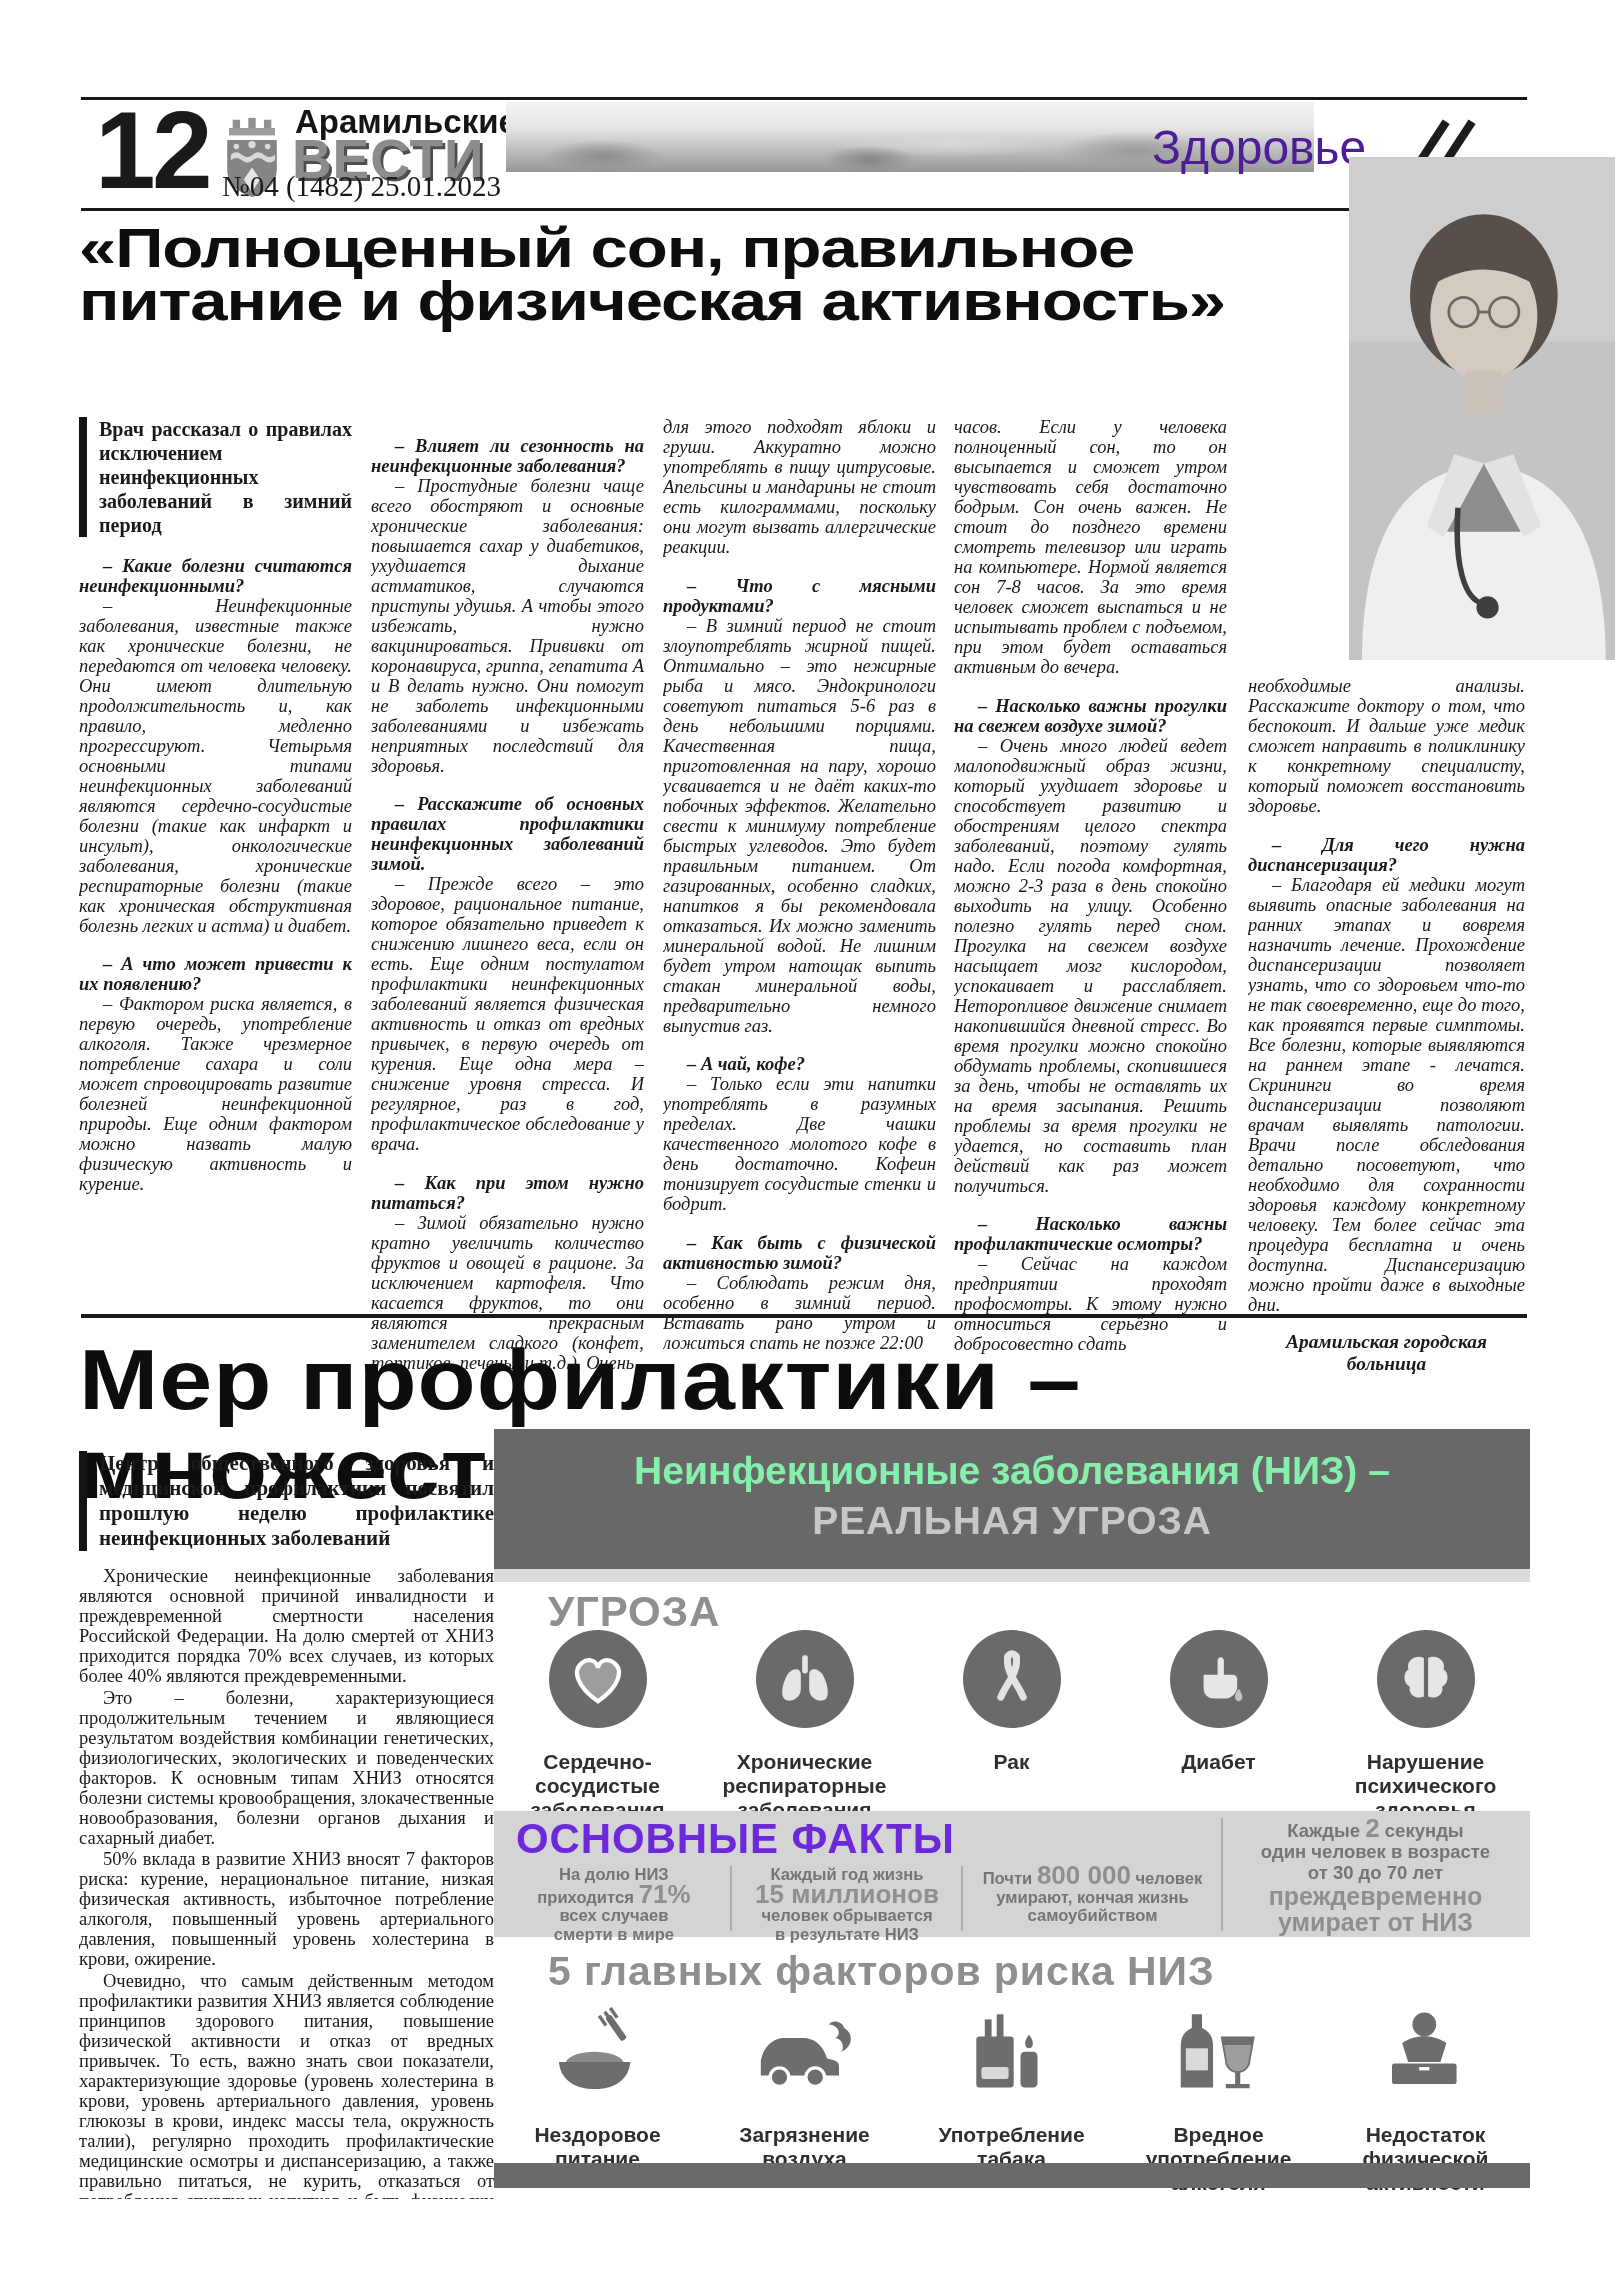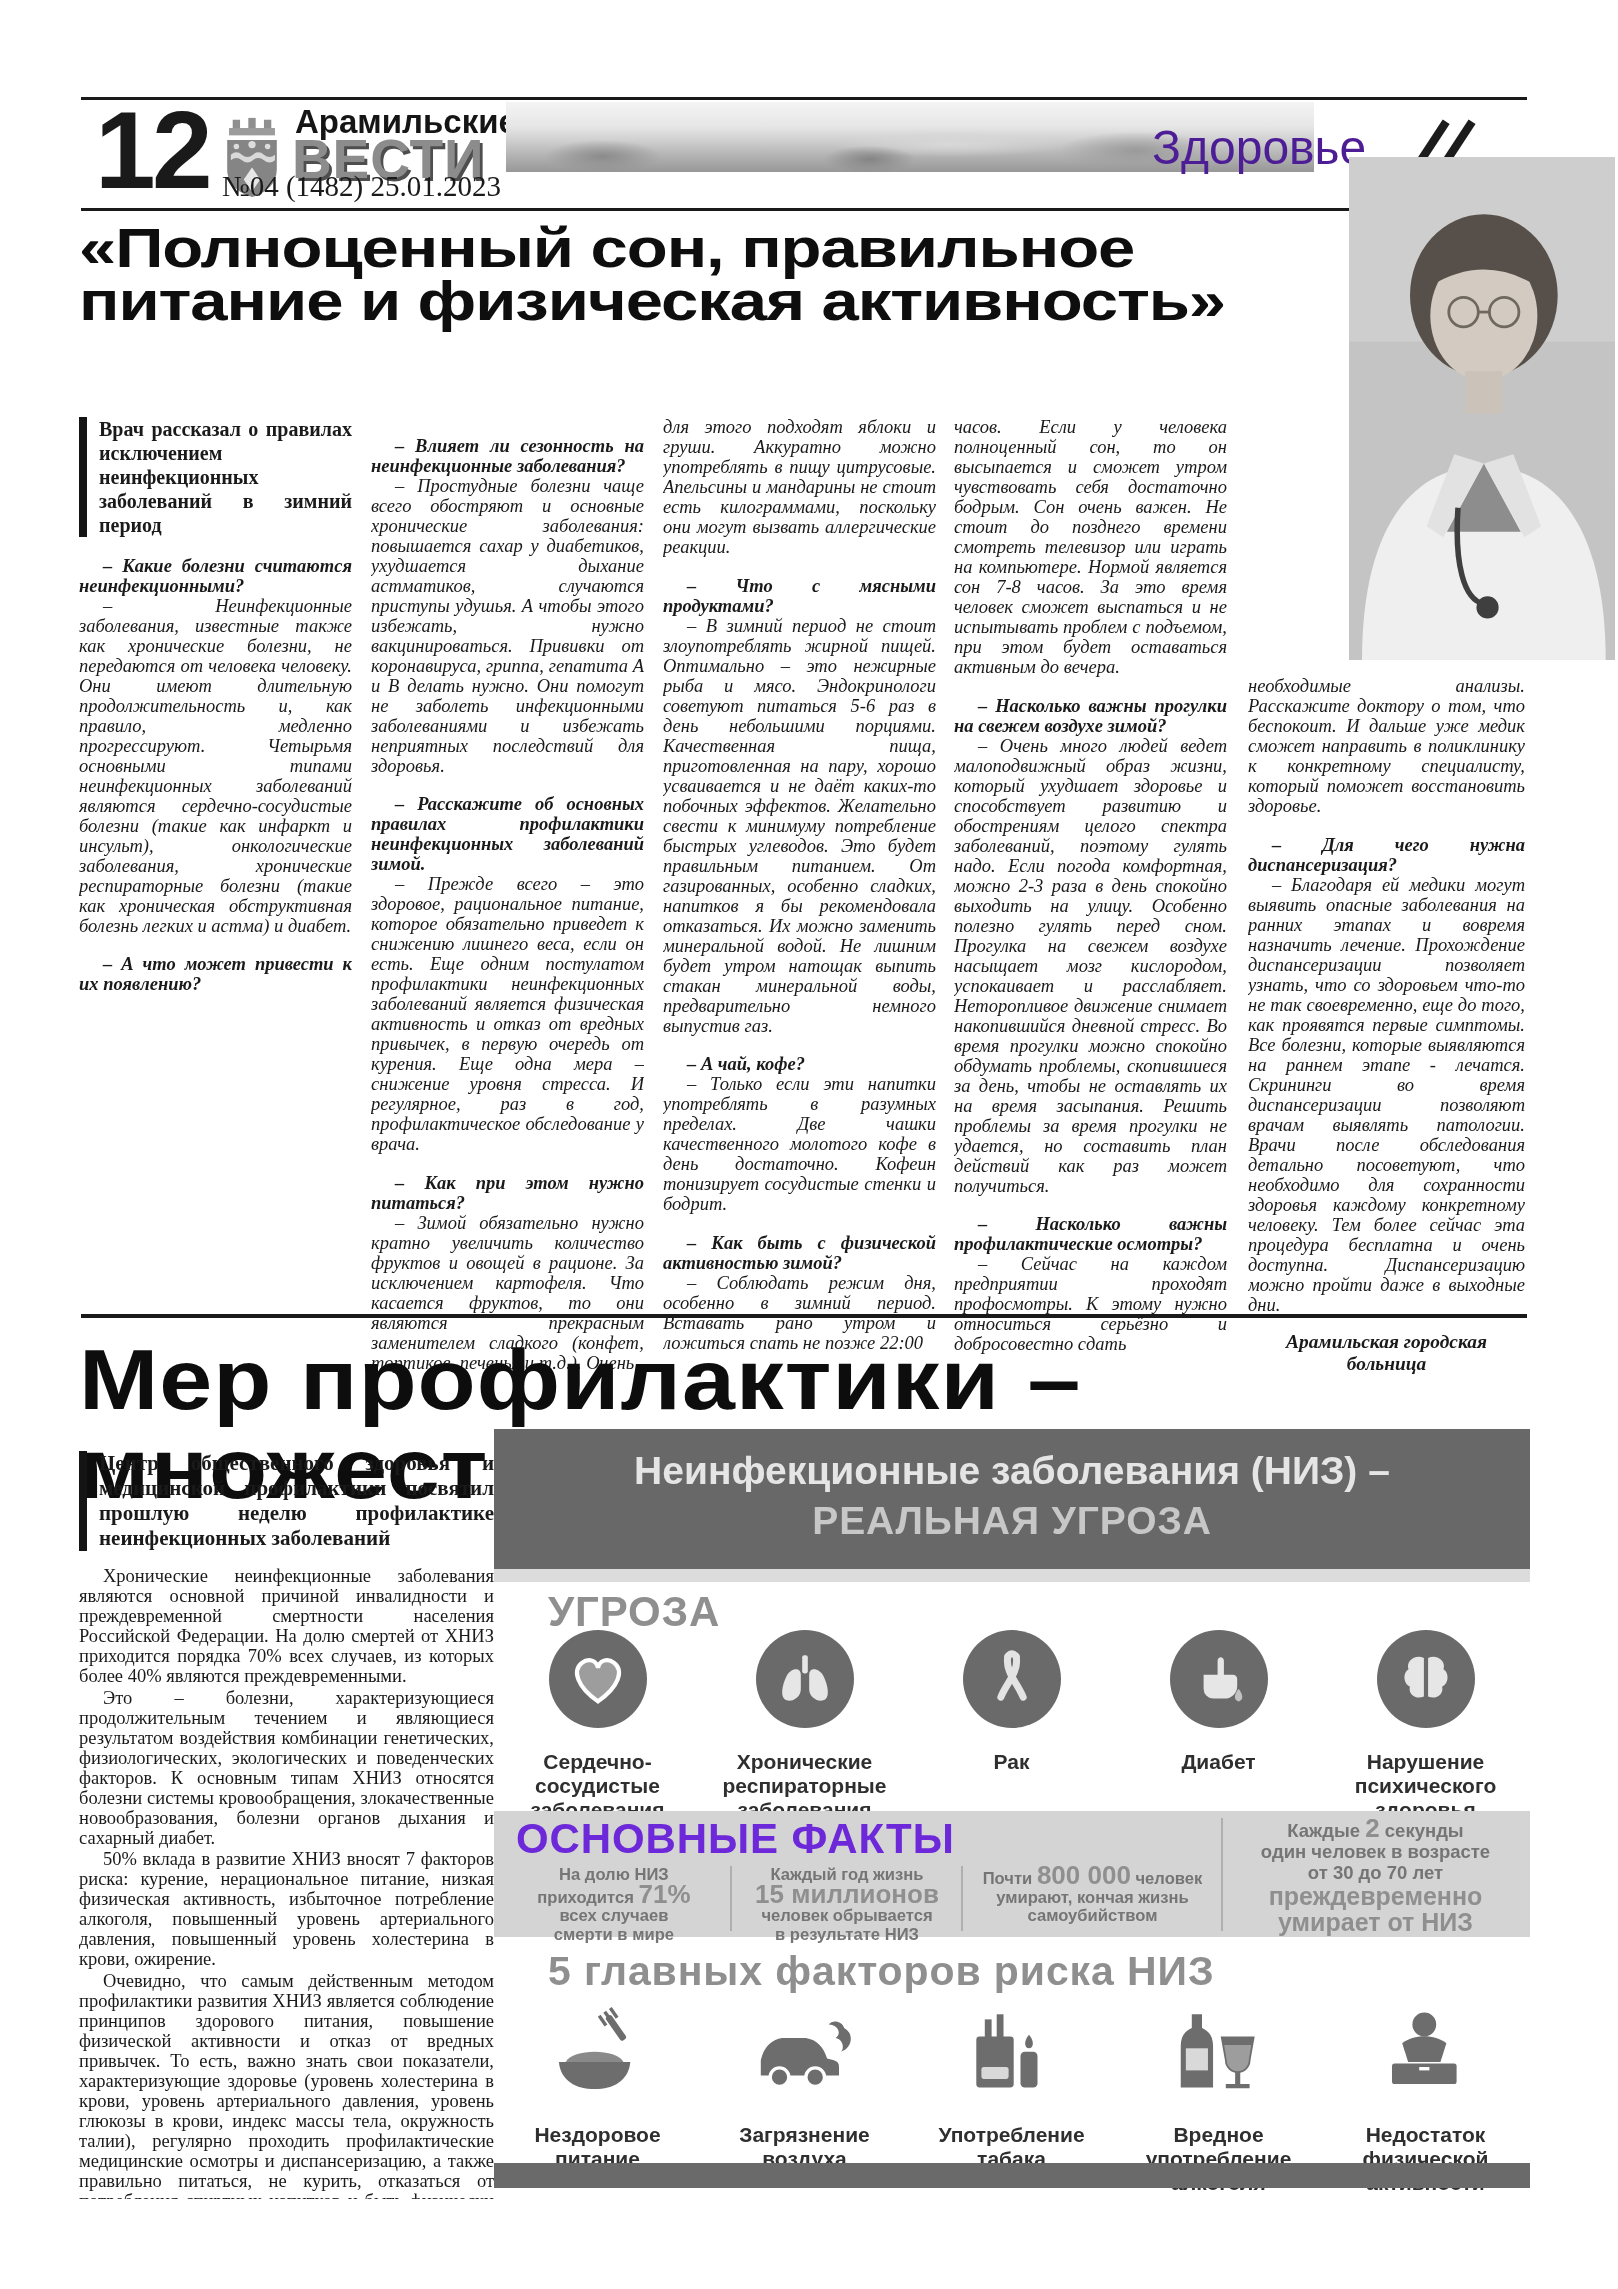--- a/index.html
+++ b/index.html
@@ -59,21 +59,21 @@
     transform-origin:left top;font-family:"Liberation Sans",sans-serif;
     font-weight:bold;font-size:85px;line-height:89px;letter-spacing:0.9px;color:#0d0d0d;}
   #a2-col{left:79px;top:1451px;width:415px;height:748px;overflow:hidden;
     text-align:justify;font-size:18.5px;line-height:20px;}
   #a2-col .para.lede{font-size:21px;line-height:25px;}
 
   
   #infographic{left:494px;top:1429px;width:1036px;height:759px;background:#ffffff;
     font-family:"Liberation Sans",sans-serif;}
   #ig-header{position:absolute;left:0;top:0;width:100%;height:140px;background:#686868;text-align:center;}
-  #ig-title1{margin-top:20px;font-weight:bold;font-size:39px;color:#e5e5e5;}
+  #ig-title1{margin-top:20px;font-weight:bold;font-size:39px;color:#86efac;}
   #ig-title2{margin-top:5.5px;font-weight:bold;font-size:39px;color:#c7c7c7;letter-spacing:0.9px;}
   #ig-strip{position:absolute;left:0;top:140px;width:100%;height:13px;background:#dcdcdc;}
   #ig-threat-heading{position:absolute;left:54px;top:159px;font-weight:bold;
     font-size:42px;color:#8f8f8f;letter-spacing:0.9px;}
   #ig-diseases{position:absolute;left:0;top:201px;width:100%;display:flex;}
   .ig-cell{width:207px;text-align:center;}
   .ig-circle{width:98px;height:98px;border-radius:50%;background:#6a6a6a;
     margin:0 auto;display:flex;align-items:center;justify-content:center;}
   .ig-label{margin-top:22px;font-weight:bold;font-size:21px;line-height:24px;color:#2f2f2f;}
   #ig-facts{position:absolute;left:0;top:382px;width:100%;height:126px;background:#d4d4d4;}
@@ -157,20 +157,21 @@
         <path d="M118 380 c-4 60 6 100 28 104" stroke="#3f3f3f" stroke-width="6" fill="none"></path>
         <circle cx="150" cy="488" r="12" fill="#3f3f3f"></circle>
       </svg>
     </div>
 
     <div class="col" id="a1-col1">
         <p class="para lede">Врач рассказал о правилах исключением неинфекционных заболеваний в зимний период</p>
         <p class="para q">– Какие болезни считаются неинфекционными?</p>
         <p class="para a">– Неинфекционные заболевания, известные также как хронические болезни, не передаются от человека человеку. Они имеют длительную продолжительность и, как правило, медленно прогрессируют. Четырьмя основными типами неинфекционных заболеваний являются сердечно-сосудистые болезни (такие как инфаркт и инсульт), онкологические заболевания, хронические респираторные болезни (такие как хроническая обструктивная болезнь легких и астма) и диабет.</p>
         <p class="para q">– А что может привести к их появлению?</p>
+        <p class="para a">– Фактором риска является, в первую очередь, употребление алкоголя. Также чрезмерное потребление сахара и соли может спровоцировать развитие болезней неинфекционной природы. Еще одним фактором можно назвать малую физическую активность и курение.</p>
       </div>
     <div class="col" id="a1-col2">
         <p class="para q">– Влияет ли сезонность на неинфекционные заболевания?</p>
         <p class="para a">– Простудные болезни чаще всего обостряют и основные хронические заболевания: повышается сахар у диабетиков, ухудшается дыхание астматиков, случаются приступы удушья. А чтобы этого избежать, нужно вакцинироваться. Прививки от коронавируса, гриппа, гепатита А и В делать нужно. Они помогут не заболеть инфекционными заболеваниями и избежать неприятных последствий для здоровья.</p>
         <p class="para q">– Расскажите об основных правилах профилактики неинфекционных заболеваний зимой.</p>
         <p class="para a">– Прежде всего – это здоровое, рациональное питание, которое обязательно приведет к снижению лишнего веса, если он есть. Еще одним постулатом профилактики неинфекционных заболеваний является физическая активность и отказ от вредных привычек, в первую очередь от курения. Еще одна мера – снижение уровня стресса. И регулярное, раз в год, профилактическое обследование у врача.</p>
         <p class="para q">– Как при этом нужно питаться?</p>
         <p class="para a">– Зимой обязательно нужно кратно увеличить количество фруктов и овощей в рационе. За исключением картофеля. Что касается фруктов, то они являются прекрасным заменителем сладкого (конфет, тортиков, печенья и т.д.). Очень</p>
       </div>
     <div class="col" id="a1-col3">

